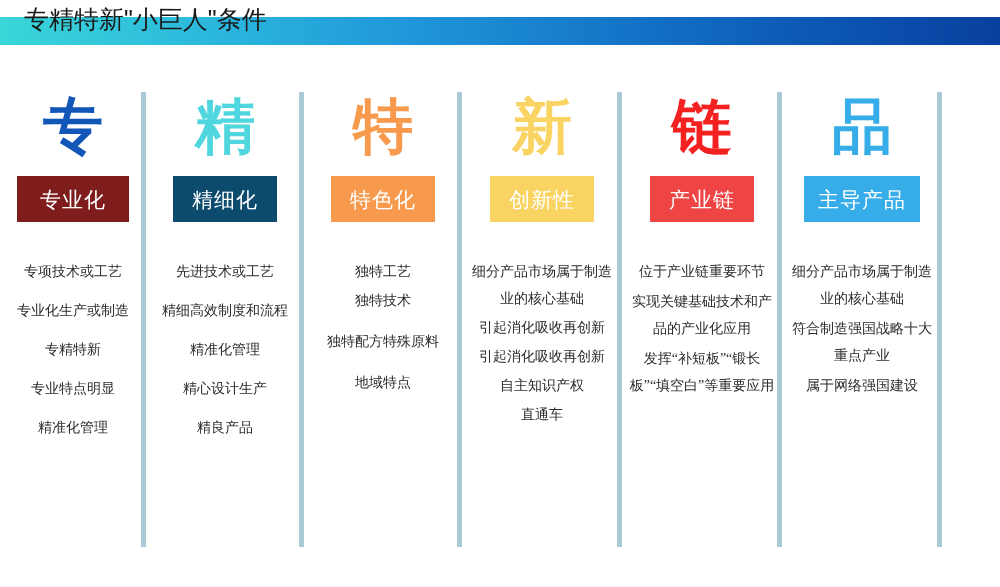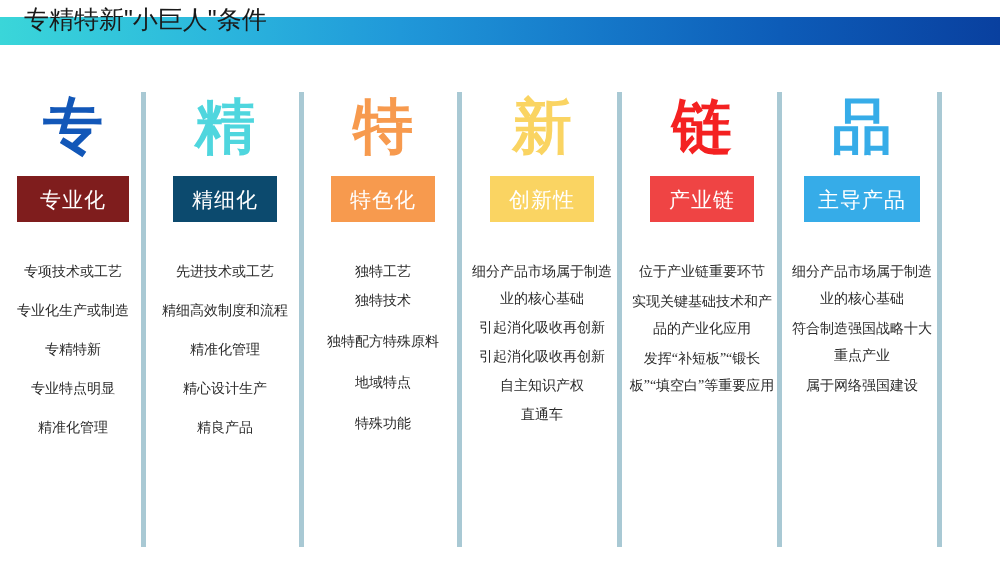--- a/index.html
+++ b/index.html
@@ -167,21 +167,20 @@
   </div>
 
   <div class="column col-2">
     <div class="big-char" style="color: rgb(247, 154, 78);">特</div>
     <div class="badge badge-2" style="background: rgb(247, 154, 78);">特色化</div>
     <div class="items items-c3">
       <div class="item" style="margin-bottom:2px;">独特工艺</div>
       <div class="item">独特技术</div>
       <div class="item">独特配方特殊原料</div>
       <div class="item">地域特点</div>
-      <div class="item">特殊功能</div>
     </div>
     <div class="divider" style="background: rgb(169, 201, 212);"></div>
   </div>
 
   <div class="column col-3">
     <div class="big-char" style="color: rgb(250, 212, 98);">新</div>
     <div class="badge badge-3" style="background: rgb(250, 212, 98); text-align: center;">创新性</div>
     <div class="items items-tight">
       <div class="item">细分产品市场属于制造业的核心基础</div>
       <div class="item">引起消化吸收再创新</div>

